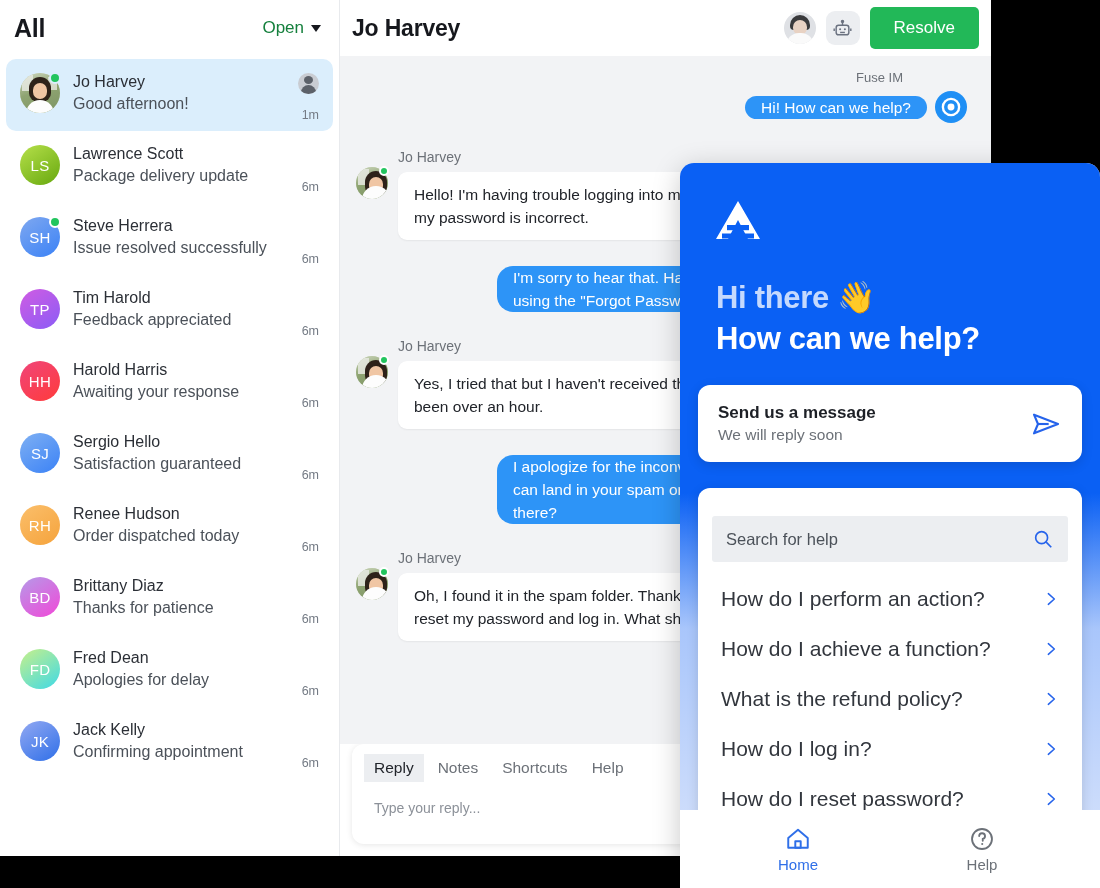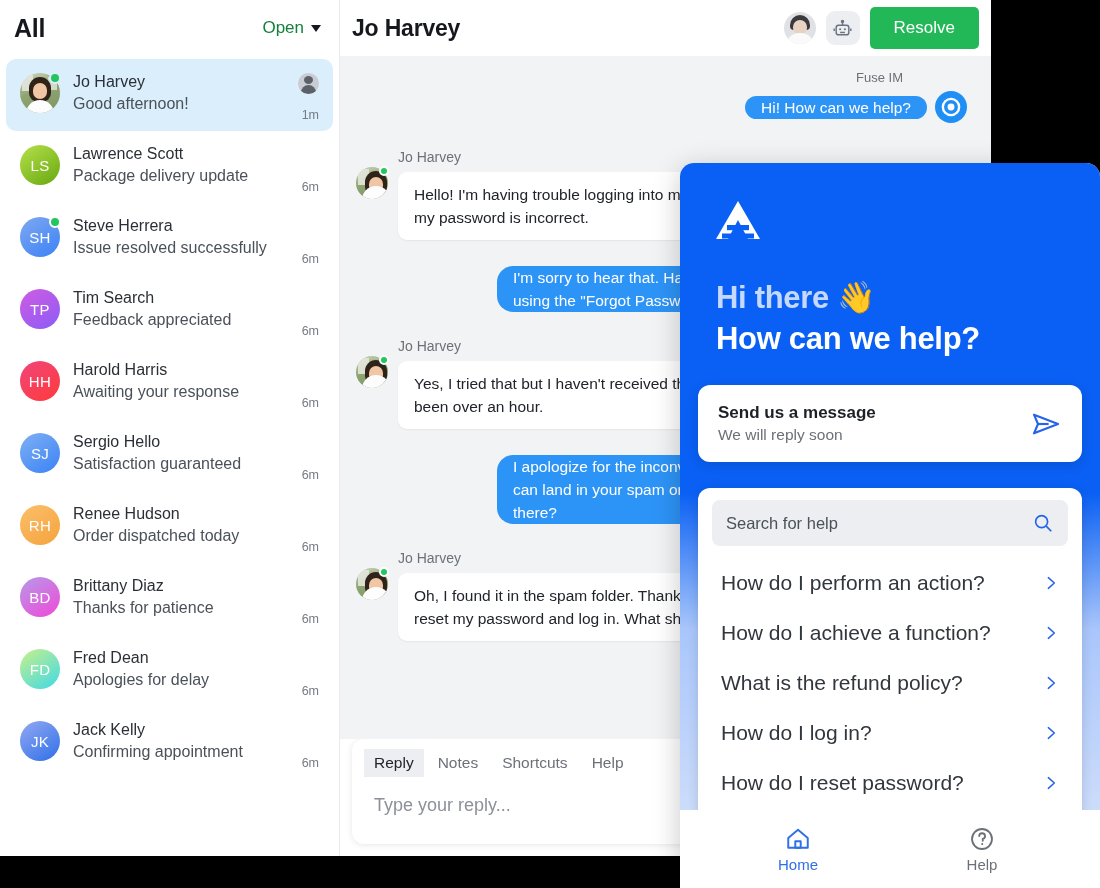--- a/index.html
+++ b/index.html
@@ -155,21 +155,21 @@
     background: #fff; border-radius: 12px;
     box-shadow: 0 1px 6px rgba(0,0,0,.10);
     padding: 10px 12px 20px 12px;
     flex: 0 0 auto;
   }
   .comp-tabs { display: flex; gap: 4px; align-items: center; margin-bottom: 18px; }
   .comp-tab {
     font-size: 15.5px; color: #6c7178; padding: 5px 10px; border-radius: 0; cursor: pointer;
   }
   .comp-tab.active { background: #eceef1; color: #21242a; }
-  .comp-input { font-size: 18px; color: #8c9199; padding: 0 10px 8px 10px;}
+  .comp-input { font-size: 14px; color: #8c9199; padding: 0 10px 8px 10px;}
 
   
   .widget {
     position: absolute; left: 680px; top: 163px;
     width: 420px; height: 725px;
     background: #fff;
     border-radius: 14px 14px 0 0;
     overflow: hidden;
     box-shadow: 0 6px 28px rgba(0,0,0,.22);
     display: flex; flex-direction: column;
@@ -192,23 +192,23 @@
     box-shadow: 0 3px 12px rgba(0,0,0,.14);
   }
   .w-send {
     display: flex; align-items: center; justify-content: space-between;
     padding: 18px 20px;
   }
   .w-send-t1 { font-size: 17px; font-weight: bold; color: #1d2026; margin-bottom: 3px;}
   .w-send-t2 { font-size: 15.5px; color: #6c7178; }
   .w-help { padding: 12px 14px 16px 14px; }
   .w-search {
-    background: #eceef1; border-radius: 8px;
+    background: #eceef1; border-radius: 3px;
     display: flex; align-items: center; justify-content: space-between;
-    padding: 12px 14px; margin-bottom: 12px;
+    padding: 12px 14px; margin-bottom: 12px; margin-top: 16px;
   }
   .w-search span { font-size: 16.5px; color: #4b5159; }
   .w-q {
     display: flex; align-items: center; justify-content: space-between;
     padding: 13px 9px 13px 9px; cursor: pointer;
   }
   .w-q span { font-size: 21px; color: #32363d; }
   .chev { color: #2563eb; }
   .w-nav {
     flex: 0 0 78px; background: #fff;
@@ -284,21 +284,21 @@
             </div>
             <div class="t-right">
               <div class="t-time">6m</div>
             </div>
           </div>
           <div class="thread">
             <div class="av-wrap">
               <div class="av" style="background:linear-gradient(145deg,#d05ce3,#8b5cf6)">TP</div>
             </div>
             <div class="t-body">
-              <div class="t-name">Tim Search</div>
+              <div class="t-name">Tim Harold</div>
               <div class="t-prev">Feedback appreciated</div>
             </div>
             <div class="t-right">
               <div class="t-time">6m</div>
             </div>
           </div>
           <div class="thread">
             <div class="av-wrap">
               <div class="av" style="background:linear-gradient(145deg,#f0457a,#ff3b3b)">HH</div>
             </div>

